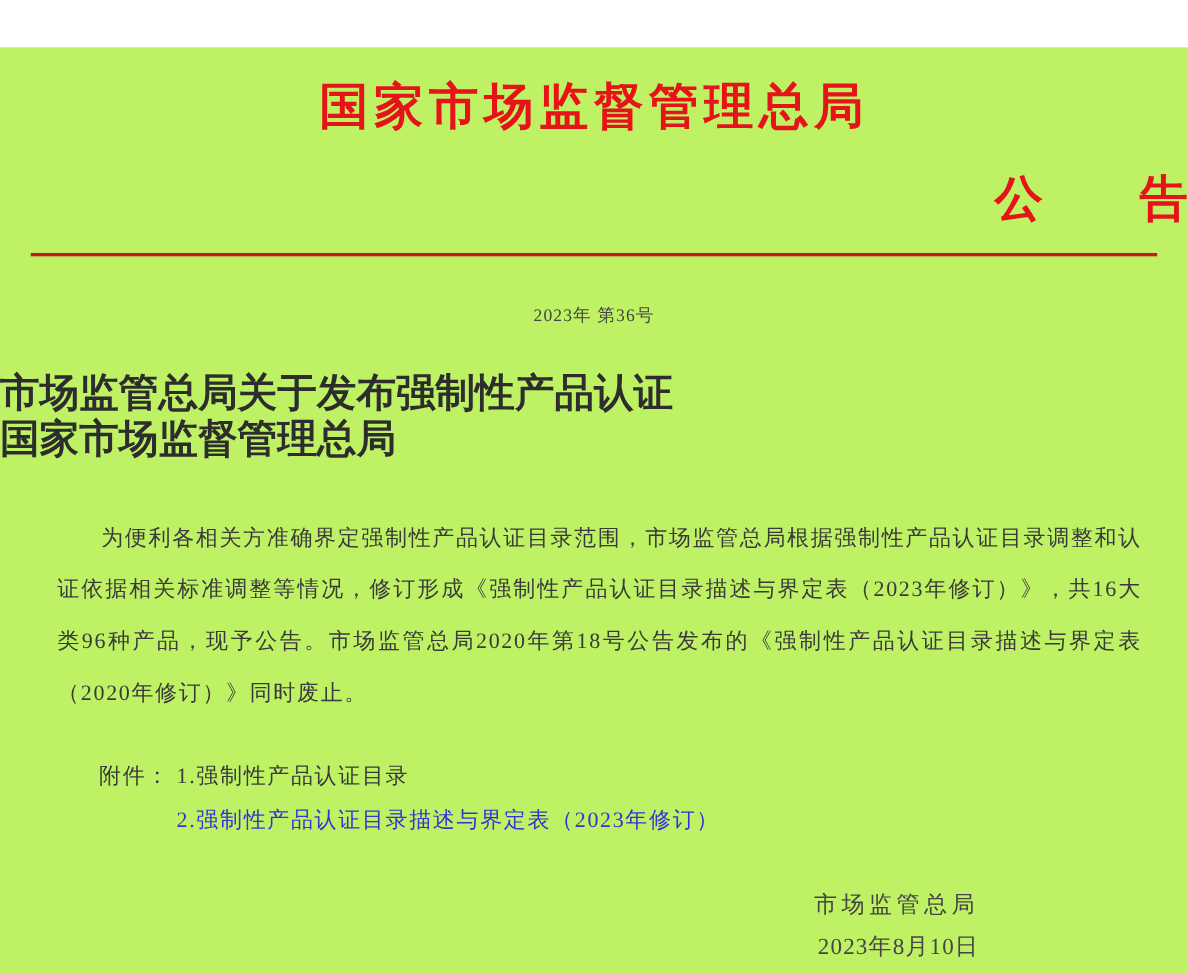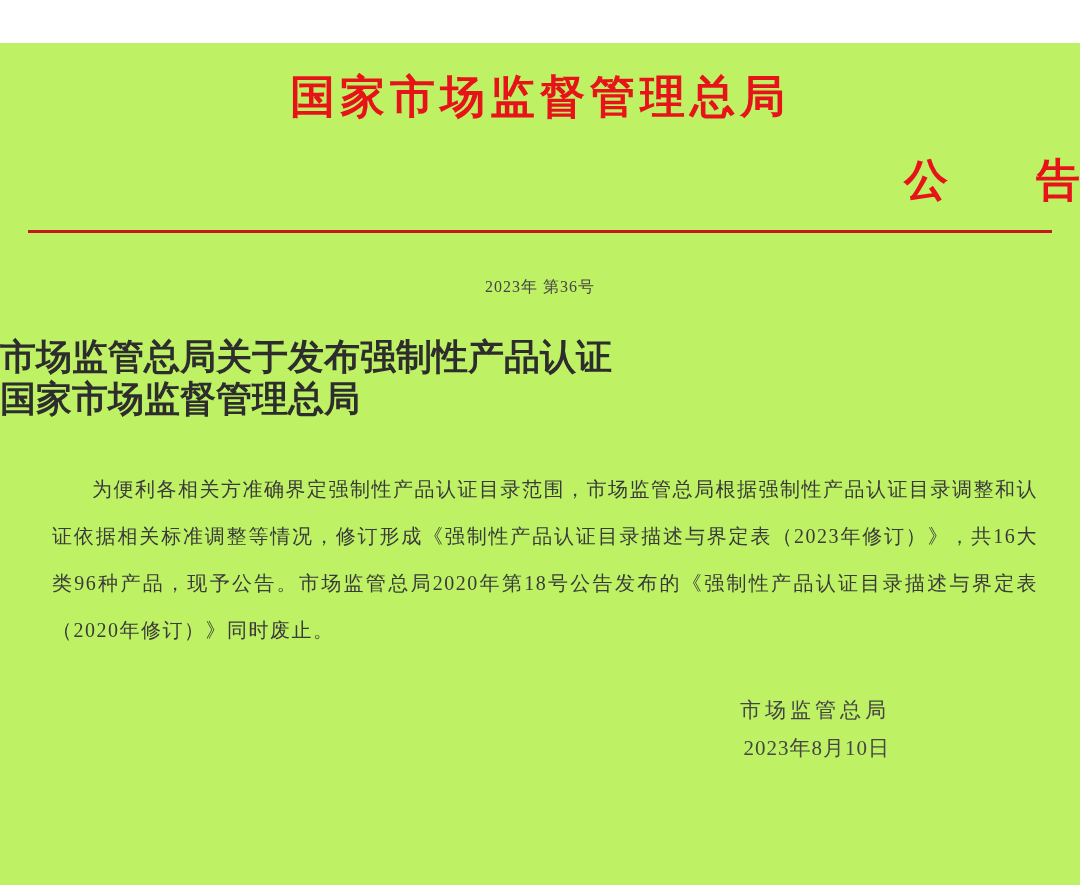--- a/index.html
+++ b/index.html
@@ -118,19 +118,28 @@
 
   <div class="doc-number">2023年 第36号</div>
 
   <div class="doc-title">
     <div>市场监管总局关于发布强制性产品认证</div>
     <div>国家市场监督管理总局</div>
   </div>
 
   <div class="body-paragraph">为便利各相关方准确界定强制性产品认证目录范围，市场监管总局根据强制性产品认证目录调整和认证依据相关标准调整等情况，修订形成《强制性产品认证目录描述与界定表（2023年修订）》，共16大类96种产品，现予公告。市场监管总局2020年第18号公告发布的《强制性产品认证目录描述与界定表（2020年修订）》同时废止。</div>
 
+  <div class="attachments">
+    <div class="label">附件：</div>
+    <div class="items">
+      <div class="item">1.强制性产品认证目录</div>
+      <div class="item">
+        <a class="item-link">2.强制性产品认证目录描述与界定表（2023年修订）</a>
+      </div>
+    </div>
+  </div>
 
   <div class="signature">
     <div class="org">市场监管总局</div>
     <div class="date">2023年8月10日</div>
   </div>
 
 </div>
 
 </body></html>

